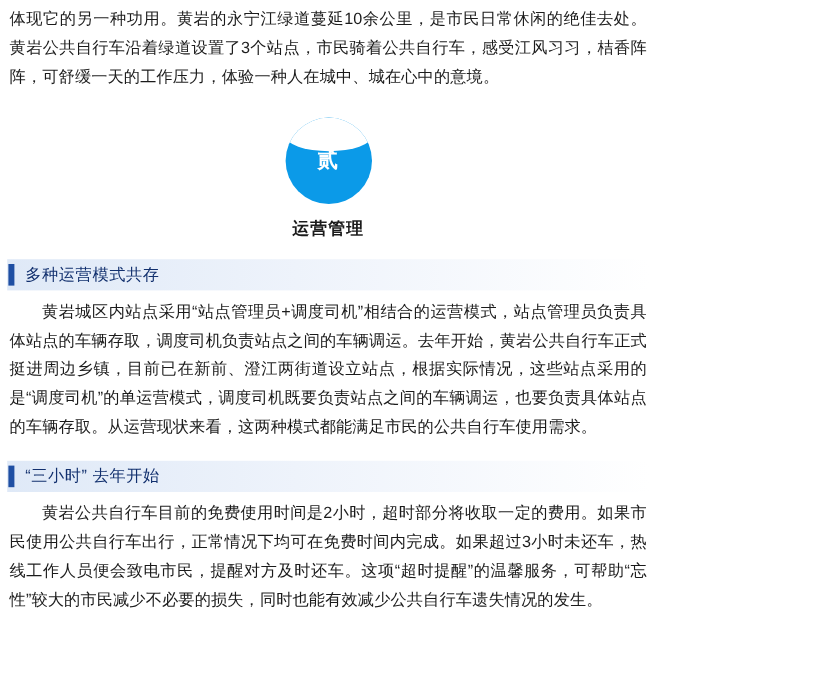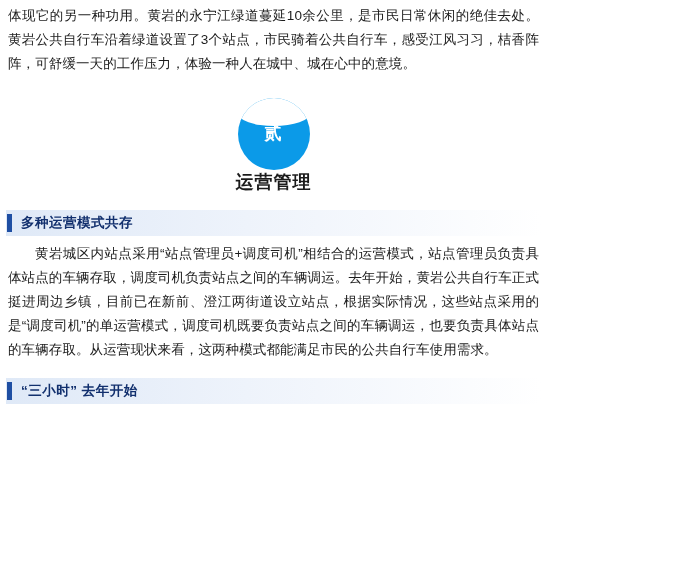--- a/index.html
+++ b/index.html
@@ -69,22 +69,22 @@
     right: 0;
     top: 22px;
     text-align: center;
     font-size: 17px;
     color: #ffffff;
     font-weight: bold;
     letter-spacing: 1px;
     line-height: 28px;
   }
   .badge-label {
-    margin-top: 0;
-    font-size: 18px;
+    margin-top: 12px;
+    font-size: 14px;
     color: #1b1b1b;
     font-weight: bold;
     letter-spacing: 1px;
   }
   
   .section-head {
     position: relative;
     margin-top: 16px;
     margin-bottom: 6px;
     height: 26px;
@@ -95,21 +95,21 @@
   .section-head .bar {
     width: 5px;
     height: 18px;
     background: #1f4fa3;
     margin-right: 9px;
     margin-left: 1px;
     flex: none;
   }
   .section-head .title {
     font-size: 13.5px;
-    font-weight: bold;
+    font-weight: normal;
     color: #12306e;
     letter-spacing: 0.5px;
   }
 </style>
 </head>
 <body>
 
 <div class="page">
 
   <p class="para intro-para">体现它的另一种功用。黄岩的永宁江绿道蔓延10余公里，是市民日常休闲的绝佳去处。黄岩公共自行车沿着绿道设置了3个站点，市民骑着公共自行车，感受江风习习，桔香阵阵，可舒缓一天的工作压力，体验一种人在城中、城在心中的意境。</p>
@@ -125,15 +125,16 @@
   <div class="section-head">
     <span class="bar"></span>
     <span class="title">多种运营模式共存</span>
   </div>
   <p class="para indent">黄岩城区内站点采用“站点管理员+调度司机”相结合的运营模式，站点管理员负责具体站点的车辆存取，调度司机负责站点之间的车辆调运。去年开始，黄岩公共自行车正式挺进周边乡镇，目前已在新前、澄江两街道设立站点，根据实际情况，这些站点采用的是“调度司机”的单运营模式，调度司机既要负责站点之间的车辆调运，也要负责具体站点的车辆存取。从运营现状来看，这两种模式都能满足市民的公共自行车使用需求。</p>
 
   <div class="section-head">
     <span class="bar"></span>
     <span class="title">“三小时”  去年开始</span>
   </div>
+  <p class="para indent">黄岩公共自行车目前的免费使用时间是2小时，超时部分将收取一定的费用。如果市民使用公共自行车出行，正常情况下均可在免费时间内完成。如果超过3小时未还车，热线工作人员便会致电市民，提醒对方及时还车。这项“超时提醒”的温馨服务，可帮助“忘性”较大的市民减少不必要的损失，同时也能有效减少公共自行车遗失情况的发生。</p>
 
 
 </div>
 
 </body></html>

